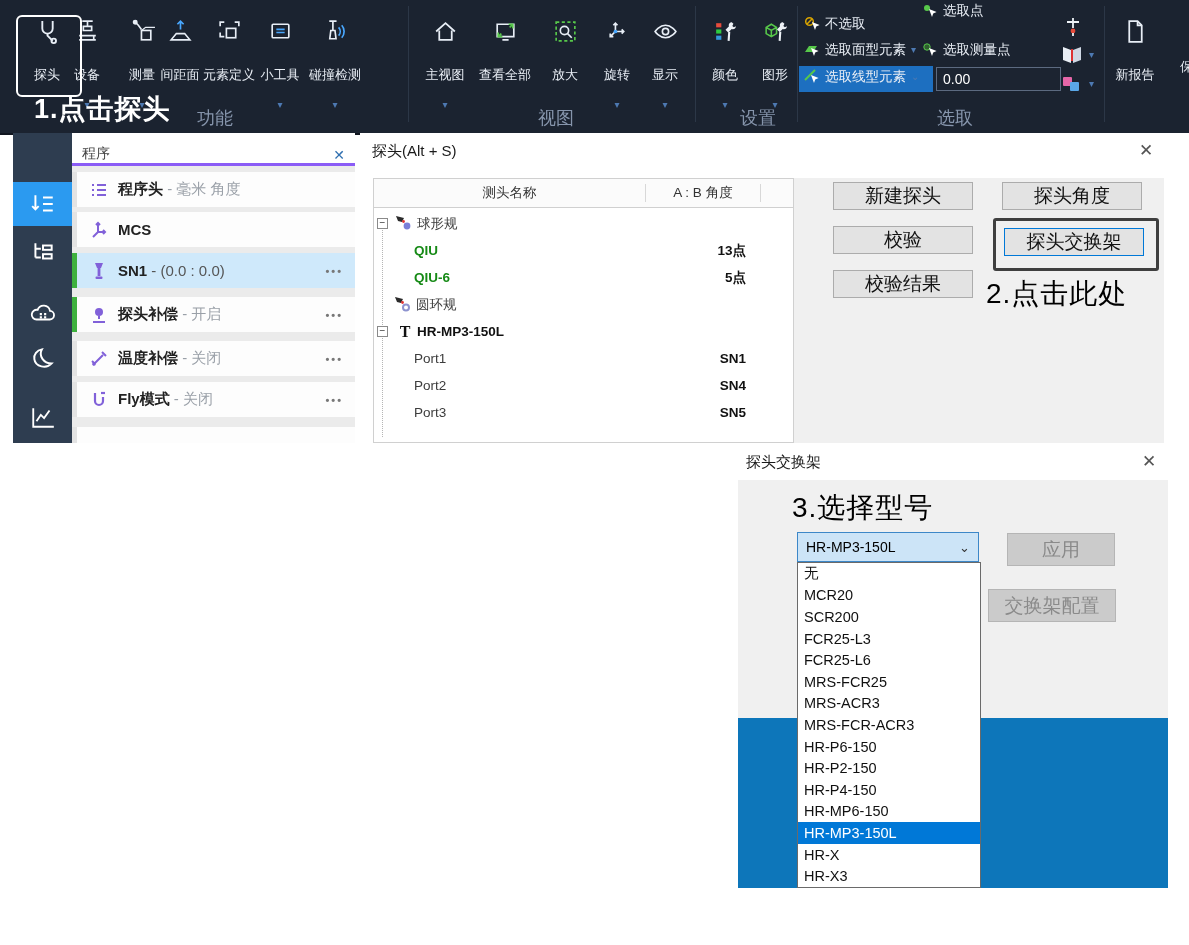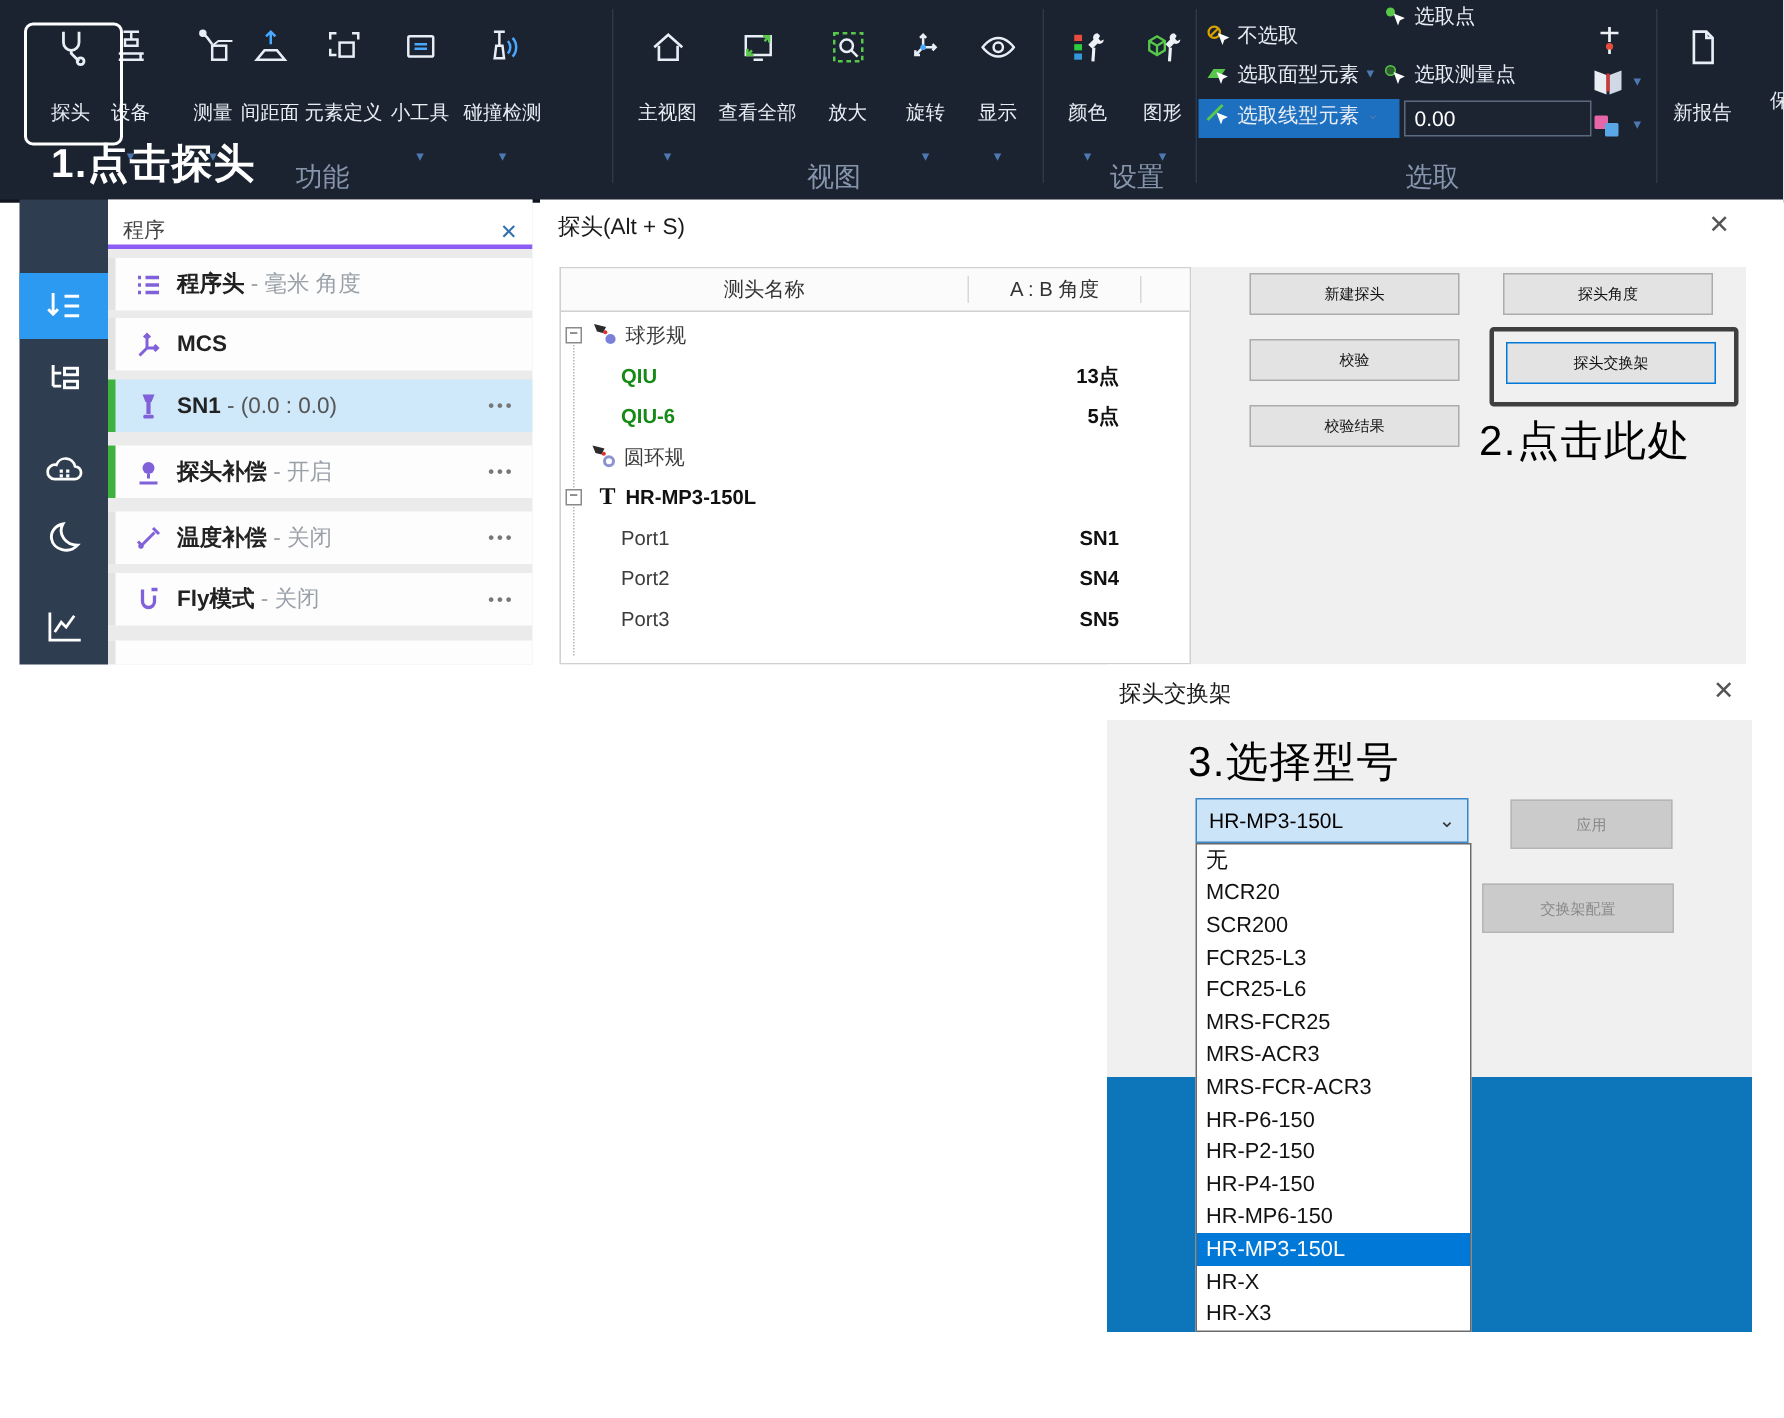--- a/index.html
+++ b/index.html
@@ -56,21 +56,21 @@
   .tc2{width:114px;text-align:right;padding-right:13px;font-weight:600;color:#111;box-sizing:border-box;}
   .exp{width:9px;height:9px;border:1px solid #8a8a8a;background:#fff;font-size:10px;line-height:7px;text-align:center;
        color:#333;margin:0 5px 0 3px;flex:none;}
   .tind{width:18px;flex:none;}
   .tind2{width:40px;flex:none;}
   .tico{width:24px;height:20px;flex:none;display:flex;align-items:center;justify-content:center;}
   .green-name{color:#168a16;font-weight:700;}
   .bold-name{font-weight:700;color:#111;}
   .vguide{position:absolute;left:8px;top:42px;height:216px;border-left:1px dotted #b5b5b5;}
   .btn{position:absolute;background:#e3e3e3;border:1px solid #acacac;display:flex;align-items:center;justify-content:center;
-       font-size:10px;color:#111;box-sizing:border-box;cursor:pointer;}
+       font-size:19px;color:#111;box-sizing:border-box;cursor:pointer;}
   .btn.blue{border:1px solid #0078d7;}
   .btn.dis{background:#cbcbcb;border:1px solid #b5b5b5;color:#8a8a8a;}
   #annrect{left:993px;top:218px;width:160px;height:47px;border:3px solid #3f3f3f;border-radius:3px;}
   
   #racktitle{left:738px;top:443px;width:430px;height:37px;background:#fff;}
   #racktitle .t{position:absolute;left:8px;top:10px;font-size:15px;color:#1a1a1a;}
   #rackbody{left:738px;top:480px;width:430px;height:238px;background:#f0f0f0;}
   #rackblue{left:738px;top:718px;width:430px;height:170px;background:#0d76ba;}
   #combo{left:797px;top:532px;width:182px;height:30px;background:#cce4f7;border:1px solid #3c87c8;box-sizing:border-box;
          display:flex;align-items:center;font-size:14px;color:#000;padding-left:8px;cursor:pointer;}

